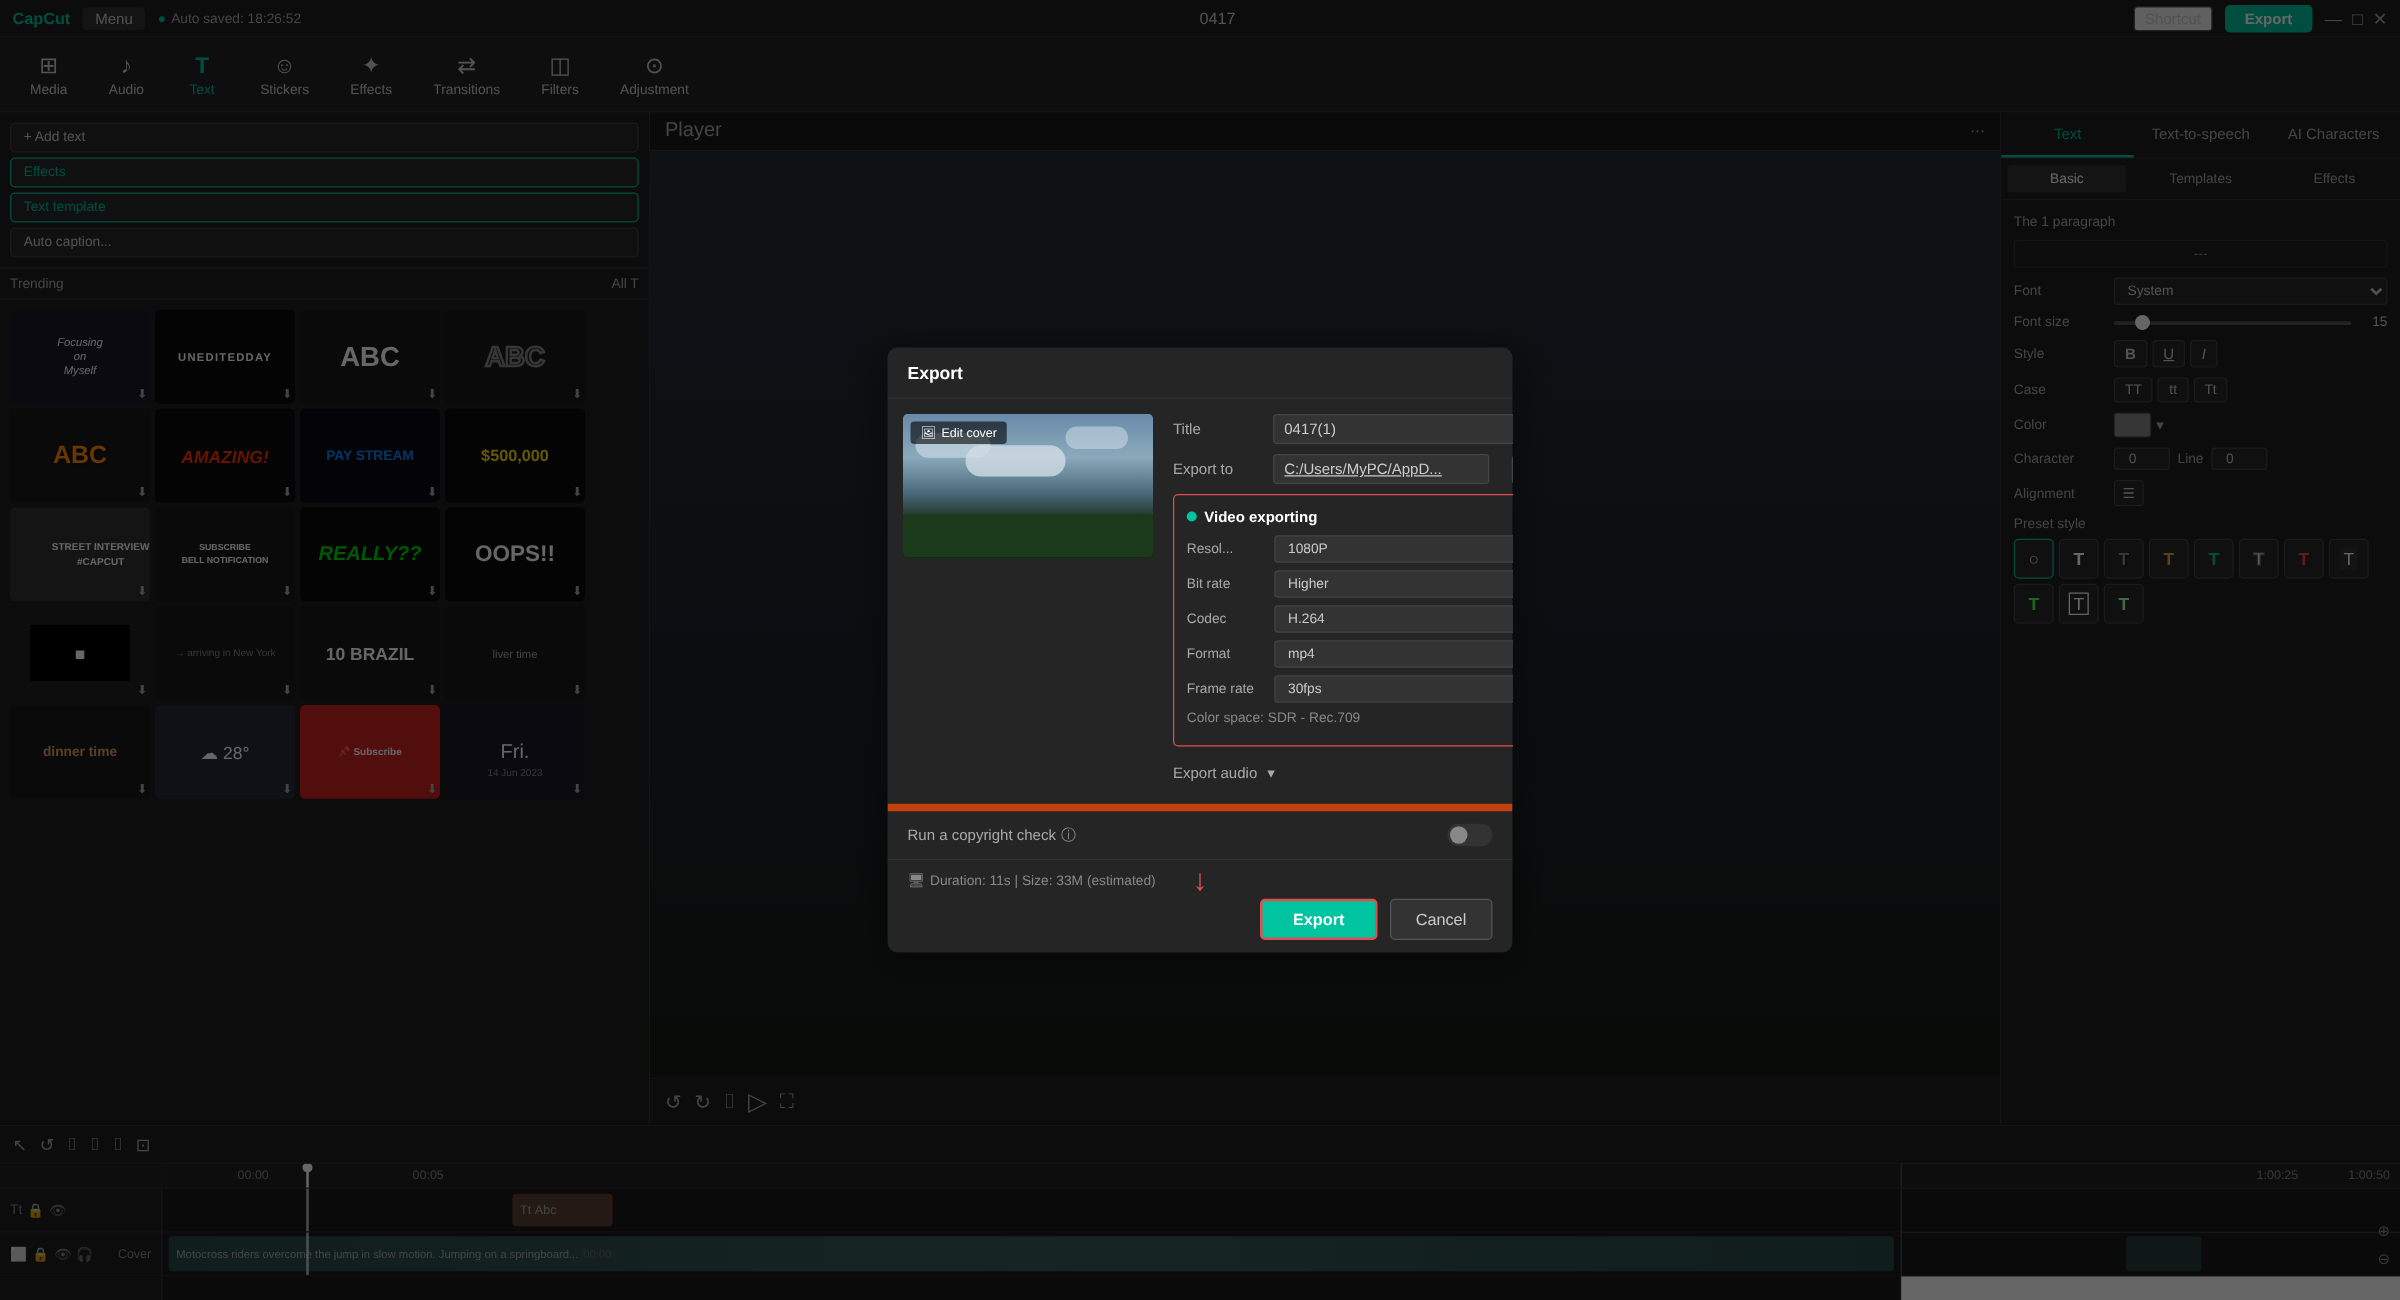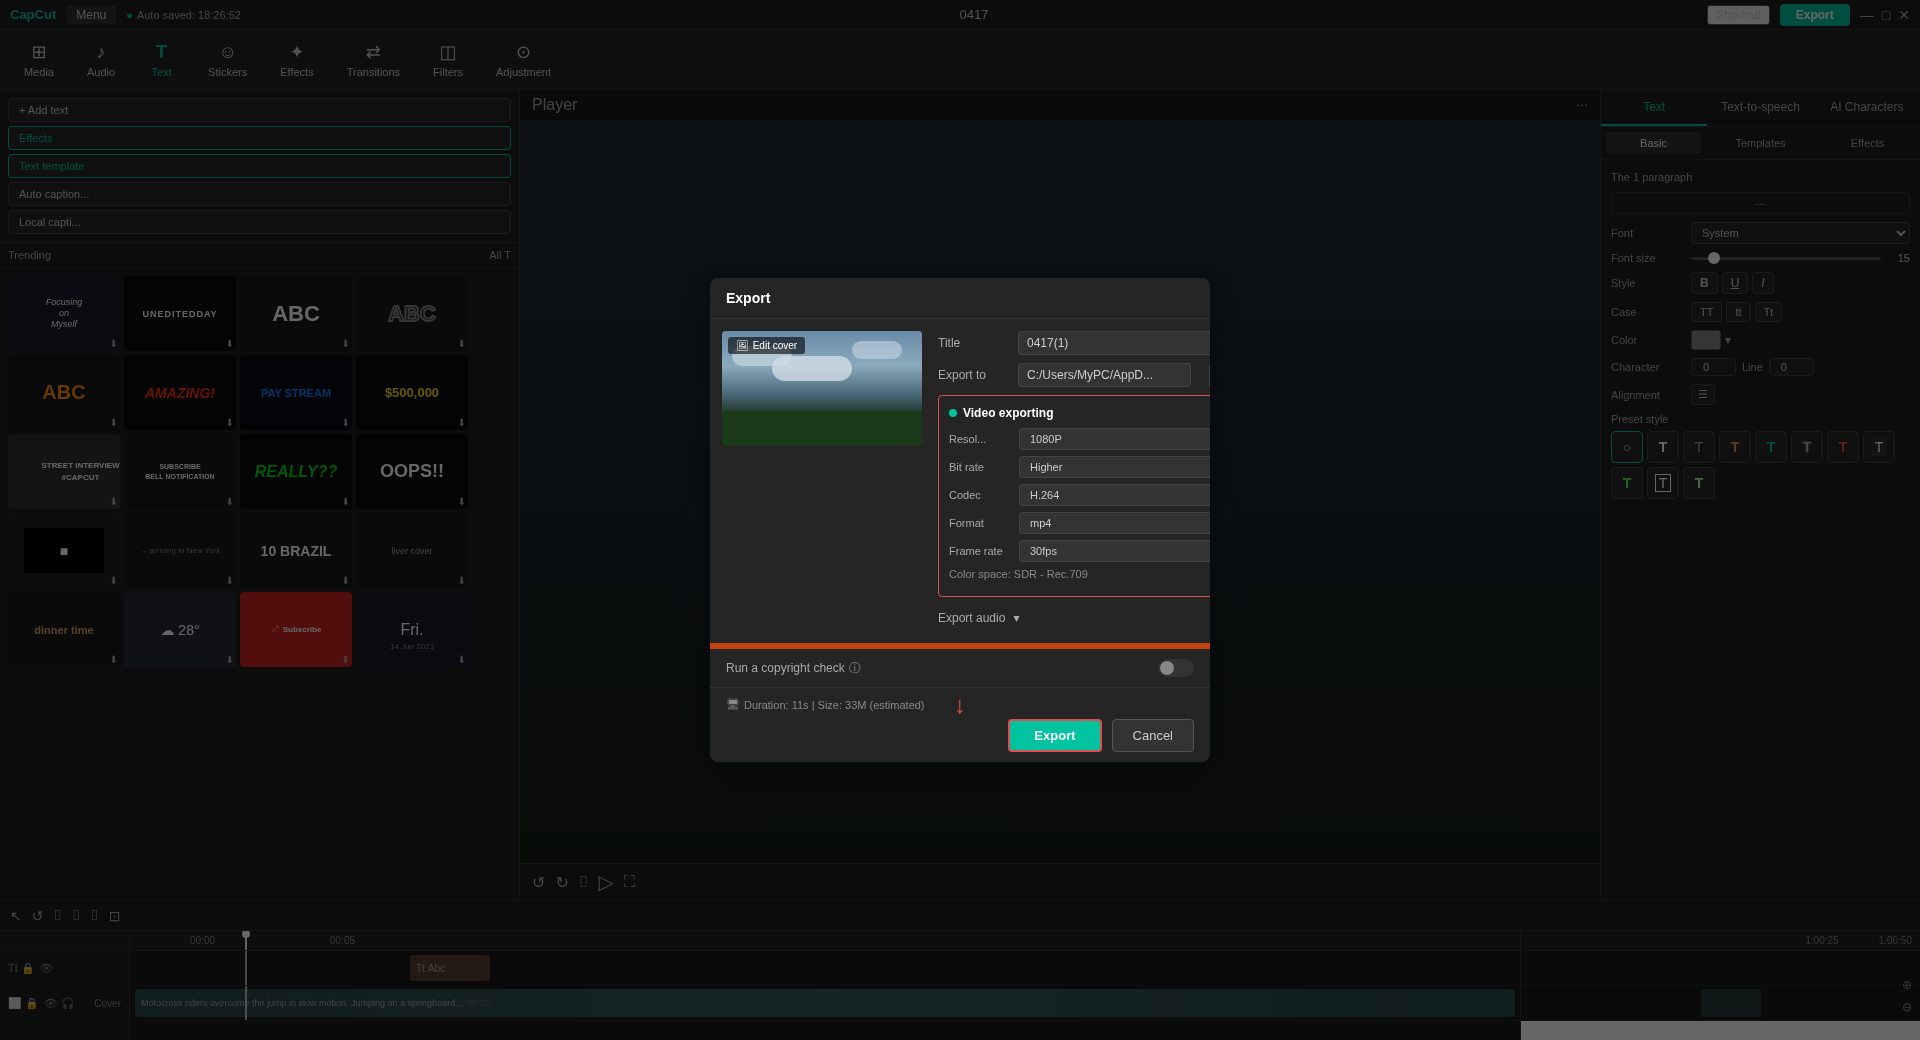--- a/index.html
+++ b/index.html
@@ -74,21 +74,21 @@
     .modal-header { padding: 12px 16px; border-bottom: 1px solid #333; display: flex; align-items: center; justify-content: space-between; }
     .modal-title { font-size: 14px; font-weight: bold; color: #fff; }
     .modal-body { display: flex; gap: 16px; padding: 12px; flex: 1; overflow-y: auto; }
     .modal-preview { width: 200px; flex-shrink: 0; position: relative; }
     .preview-img { width: 200px; height: 115px; background: linear-gradient(to bottom, #5a7a9a 0%, #3a5a7a 40%, #1a2a3a 70%, #0a1a0a 100%); border-radius: 4px; position: relative; overflow: hidden; display: flex; align-items: flex-end; }
     .preview-edit-cover { position: absolute; top: 6px; left: 6px; background: rgba(0,0,0,0.6); color: #fff; font-size: 10px; padding: 3px 8px; border-radius: 3px; cursor: pointer; display: flex; align-items: center; gap: 4px; }
     .modal-settings { flex: 1; }
     .modal-row { display: flex; align-items: center; margin-bottom: 8px; }
     .modal-label { color: #aaa; font-size: 12px; width: 80px; flex-shrink: 0; }
     .modal-input { flex: 1; background: #333; color: #ccc; border: 1px solid #444; padding: 4px 8px; border-radius: 3px; font-size: 12px; }
-    .modal-input-with-btn { flex: 1; display: flex; align-items: center; gap: 18px; }
+    .modal-input-with-btn { flex: 1; display: flex; align-items: center; gap: 18px; text-decoration: underline; }
     .modal-path { flex: 1; background: #333; color: #ccc; border: 1px solid #444; padding: 4px 8px; border-radius: 3px; font-size: 12px; }
     .modal-folder-btn { background: #444; color: #ccc; border: none; padding: 4px 8px; border-radius: 3px; cursor: pointer; }
     .video-export-section { border: 1px solid #e05050; border-radius: 4px; padding: 10px; margin-bottom: 8px; }
     .video-export-title { display: flex; align-items: center; gap: 6px; color: #fff; font-size: 12px; font-weight: bold; margin-bottom: 8px; }
     .video-export-title-dot { width: 8px; height: 8px; background: #00c4a0; border-radius: 50%; }
     .video-setting-row { display: flex; align-items: center; margin-bottom: 6px; }
     .video-setting-label { color: #aaa; font-size: 11px; width: 70px; }
     .video-setting-select { flex: 1; background: #333; color: #ccc; border: 1px solid #444; padding: 3px 6px; border-radius: 3px; font-size: 11px; cursor: pointer; }
     .color-space-text { color: #888; font-size: 11px; }
     .export-audio-row { display: flex; align-items: center; gap: 4px; cursor: pointer; padding: 6px 0; color: #aaa; font-size: 12px; }
@@ -161,21 +161,20 @@
 </div>
 
 <div class="main-layout" style="height: calc(1040px - 30px - 60px - 140px);">
 
   <div class="left-panel">
     <div class="left-panel-actions">
       <button class="left-panel-btn">+ Add text</button>
       <button class="left-panel-btn active">Effects</button>
       <button class="left-panel-btn active">Text template</button>
       <button class="left-panel-btn">Auto caption...</button>
-      <button class="left-panel-btn">Local capti...</button>
     </div>
     <div style="display:flex; align-items:center; justify-content:space-between; padding: 6px 8px; border-bottom:1px solid #333;">
       <span style="color:#aaa; font-size:11px;">Trending</span>
       <span style="color:#aaa; font-size:11px;">All T</span>
     </div>
     <div class="text-templates-grid">
 
       <div class="text-template-item" style="background:#1a1a2a;">
         <span style="color:#fff; font-size:9px; font-style:italic; text-align:center; line-height:1.2;">Focusing<br>on<br>Myself</span>
         <span class="template-download">⬇</span>
@@ -235,21 +234,21 @@
       <div class="text-template-item" style="background:#1a1a1a;">
         <span style="color:#888; font-size:8px;">→ arriving in New York</span>
         <span class="template-download">⬇</span>
       </div>
       <div class="text-template-item" style="background:#1a1a1a;">
         <span style="color:#fff; font-size:14px; font-weight:bold;">10 BRAZIL</span>
         <span class="template-download">⬇</span>
       </div>
 
       <div class="text-template-item" style="background:#1a1a1a;">
-        <span style="color:#aaa; font-size:9px;">liver cover</span>
+        <span style="color:#aaa; font-size:9px;">liver time</span>
         <span class="template-download">⬇</span>
       </div>
       <div class="text-template-item" style="background:#1a1a1a;">
         <span style="color:#dda060; font-size:11px; font-weight:bold;">dinner time</span>
         <span class="template-download">⬇</span>
       </div>
       <div class="text-template-item" style="background:#2a2a3a;">
         <span style="color:#fff; font-size:14px;">☁ 28°</span>
         <span class="template-download">⬇</span>
       </div>

